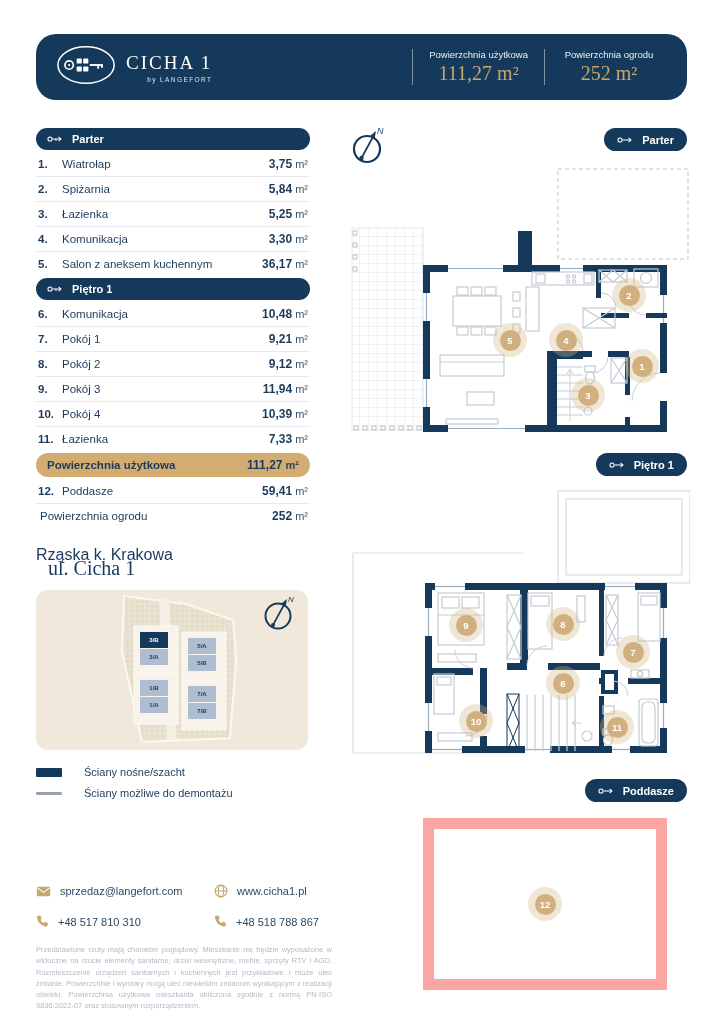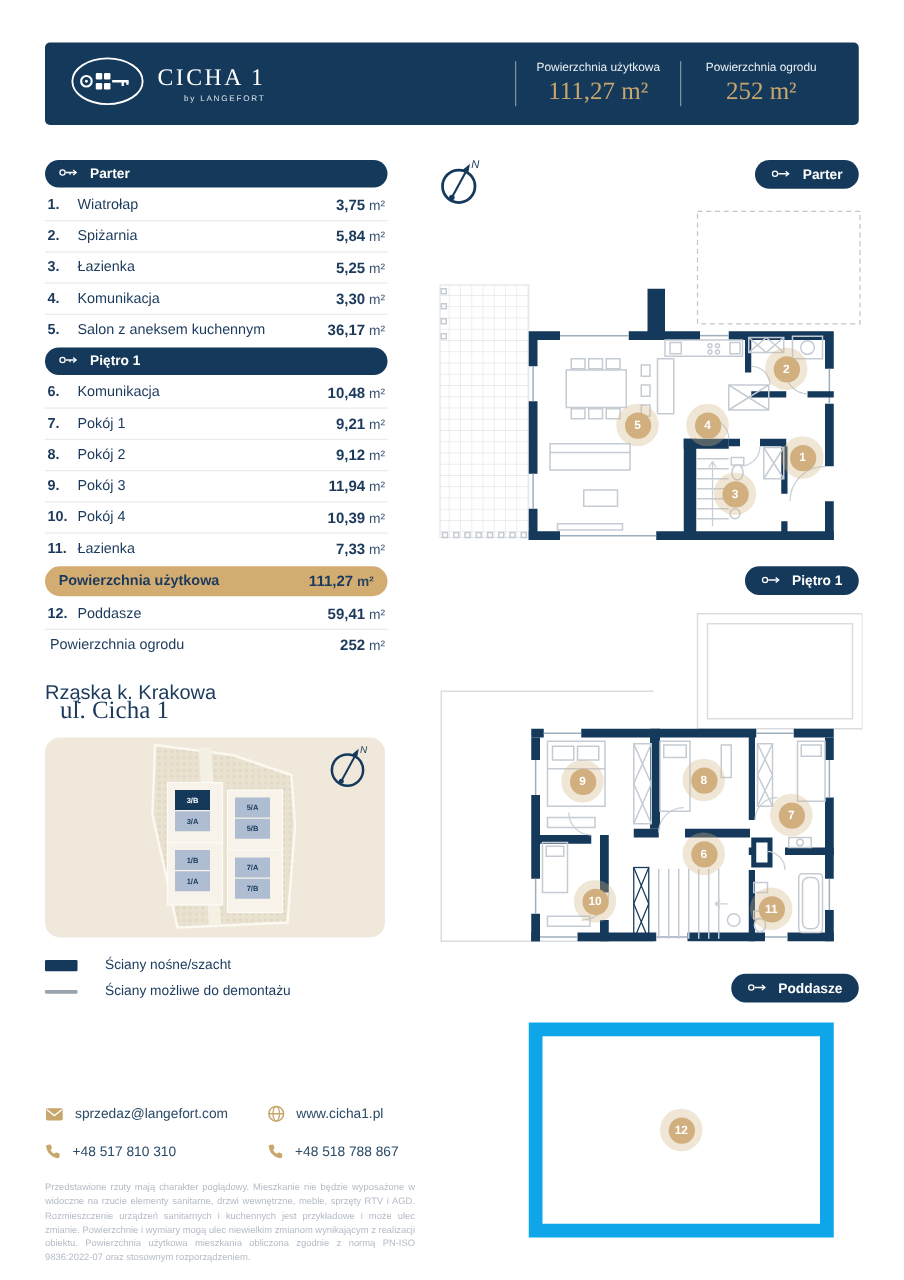--- a/index.html
+++ b/index.html
@@ -1,21 +1,21 @@
 <!DOCTYPE html>
 <html><head>
 <meta charset="utf-8">
 <style>
   html,body{margin:0;padding:0;background:#fff}
   .page{position:relative;width:723px;height:1024px;background:#fff;overflow:hidden;
         font-family:"Liberation Sans",sans-serif;color:#1B3A5C}
 
   
   .hdr{position:absolute;left:36px;top:34px;width:651px;height:66px;background:#15395A;
-       border-radius:4px;display:flex;align-items:center}
+       border-radius:20px;display:flex;align-items:center}
   .brand{display:flex;align-items:center;gap:10px;margin-left:20px;margin-right:auto}
   .brand-text{display:flex;flex-direction:column}
   .brand-name{font-family:"Liberation Serif",serif;color:#fff;font-size:19px;letter-spacing:2px}
   .brand-by{font-size:6.5px;color:#DDE6EC;letter-spacing:1.4px;align-self:flex-end;margin-top:2px}
   .stat{display:flex;flex-direction:column;align-items:center;justify-content:center;gap:2px;padding:0 16px;min-width:96px}
   .stat-label{font-size:9.5px;color:#EAF0F5}
   .stat-value{font-family:"Liberation Serif",serif;font-size:20px;color:#C8A76D}
   .vsep{width:1px;height:36px;background:rgba(255,255,255,.45)}
   .hdr .last{margin-right:14px}
 
@@ -54,21 +54,21 @@
 
   
   .fbadge{position:absolute;right:36px;height:23px;background:#15395A;border-radius:12px;color:#fff;
           display:inline-flex;align-items:center;gap:8px;padding:0 13px;font-size:11px;font-weight:bold}
   .compass{position:absolute}
   .plan{position:absolute}
   .marker{position:absolute;width:34px;height:34px;transform:translate(-50%,-50%);
           background:rgba(212,181,136,.34);border-radius:50%;display:flex;align-items:center;justify-content:center}
   .mnum{width:21px;height:21px;border-radius:50%;background:#D2AF7E;color:#fff;font-size:9.5px;font-weight:bold;
         display:flex;align-items:center;justify-content:center}
-  .attic{position:absolute;left:423px;top:818px;width:244px;height:172px;border:11px solid #0ea5e9;
+  .attic{position:absolute;left:423px;top:818px;width:244px;height:172px;border:11px solid #fca5a5;
          box-sizing:border-box;background:#fff;display:flex;align-items:center;justify-content:center}
   .attic .marker{position:static;transform:none}
 
   
   .w{fill:#15395A}
   .f{fill:none;stroke:#C5CBD3;stroke-width:1.2}
   .arc{fill:none;stroke:#C9CFD6;stroke-width:1}
   .win{stroke:#9DAEBC;stroke-width:1.2}
   .dash{fill:none;stroke:#BFC6CD;stroke-width:1;stroke-dasharray:4 3}
   .roof{fill:none;stroke:#D9DDE2;stroke-width:1.2}

